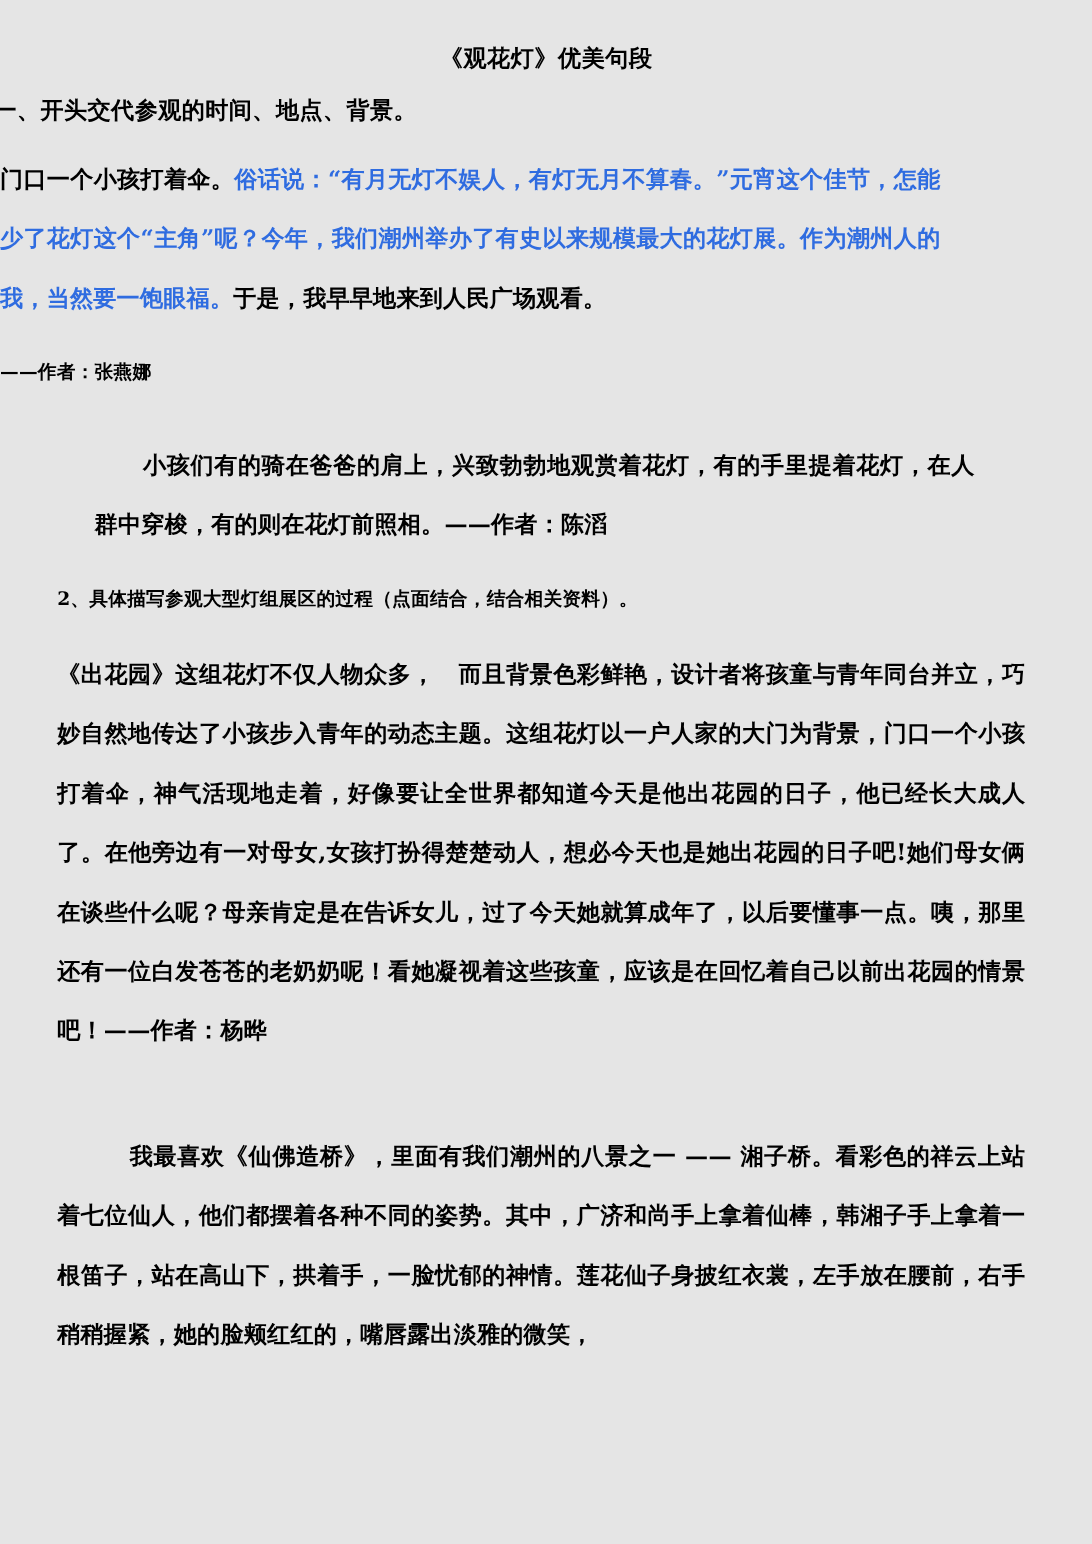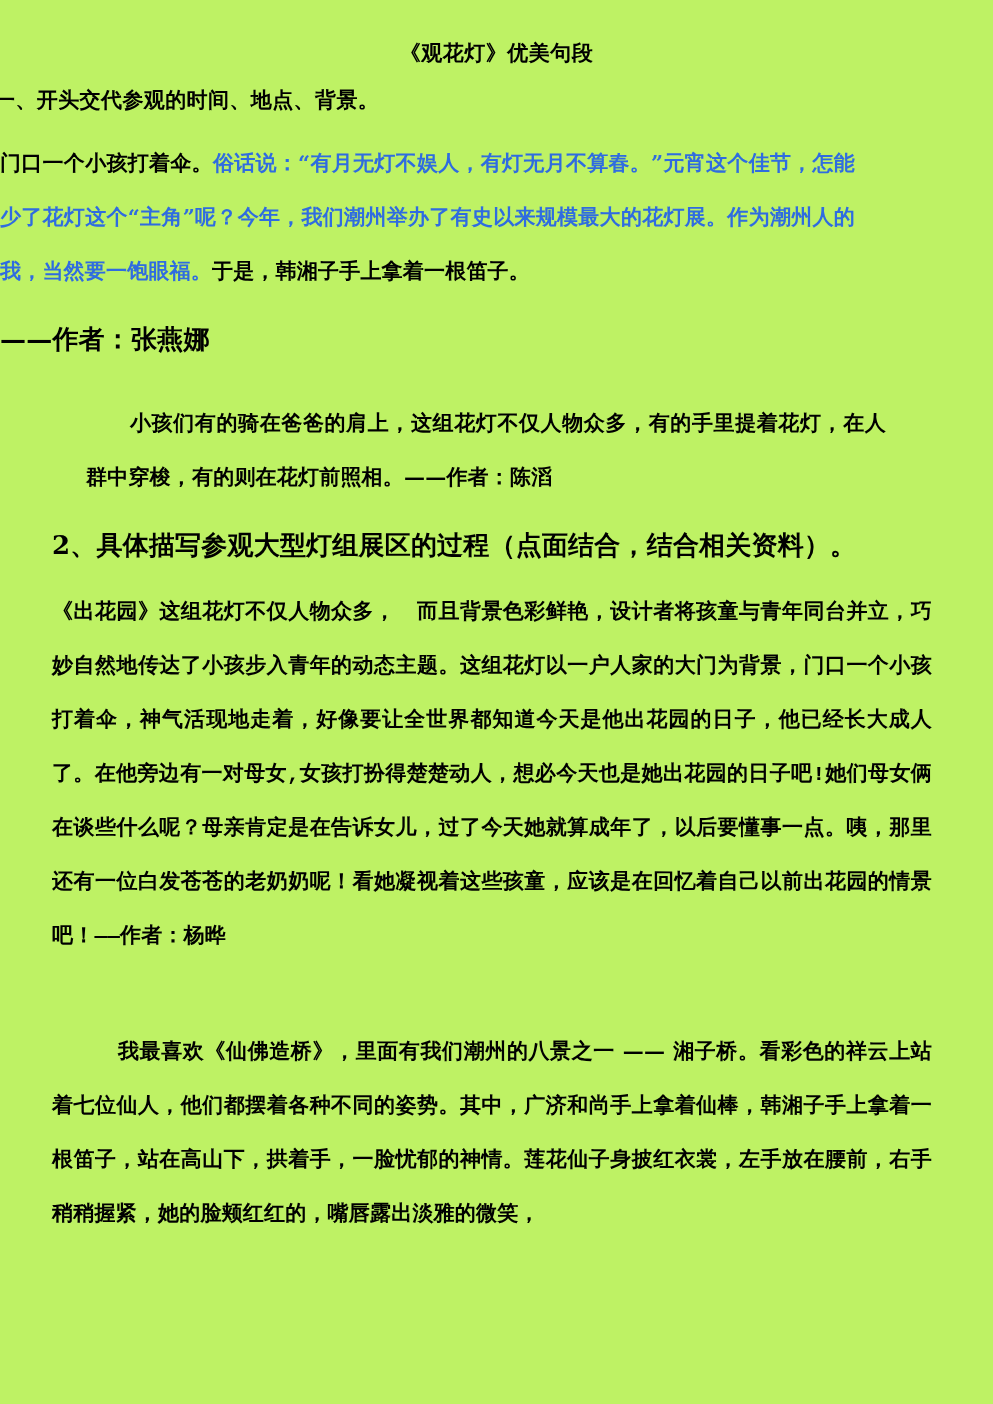--- a/index.html
+++ b/index.html
@@ -13,21 +13,21 @@
     font-family: "DejaVu Serif", "Liberation Serif", serif;
     color: #000000;
     overflow: hidden;
   }
   .page {
     position: relative;
     width: 993px;
     height: 1404px;
     box-sizing: border-box;
     padding: 0;
-    background: #bef264;
+    background: #e5e5e5;
   }
   .doc-title {
     text-align: center;
     font-size: 21px;
     font-weight: 700;
     line-height: 1;
     margin: 0;
     padding-top: 42px;
     letter-spacing: 0.5px;
   }
@@ -69,61 +69,61 @@
   }
   .flow.narrow {
     width: 855px;
   }
   .flow.wide {
     width: 880px;
   }
   .indent2 { text-indent: 44px; }
   .indent3 { text-indent: 66px; }
   .single {
-    font-size: 26px;
+    font-size: 17px;
     font-weight: 700;
     line-height: 50px;
     margin: 0;
     letter-spacing: 0.2px;
     word-break: break-all;
   }
 </style>
 </head>
 <body>
 
 <div class="page">
 
   <div class="doc-title" id="title-el">《观花灯》优美句段</div>
 
   <div class="spacer-md"></div>
 
   <div class="para flush-left">一、开头交代参观的时间、地点、背景。</div>
 
   <div class="spacer-md"></div>
 
-  <div class="flow narrow m-left-body" id="para-yuanxiao"><span>门口一个小孩打着伞。</span><span class="blue" style="color: rgb(47, 108, 224);">俗话说：“有月无灯不娱人，有灯无月不算春。”元宵这个佳节，怎能少了花灯这个“主角”呢？今年，我们潮州举办了有史以来规模最大的花灯展。作为潮州人的我，当然要一饱眼福。</span><span>于是，韩湘子手上拿着一根笛子。</span></div>
+  <div class="flow narrow m-left-body" id="para-yuanxiao"><span>门口一个小孩打着伞。</span><span class="blue" style="color: rgb(47, 108, 224);">俗话说：“有月无灯不娱人，有灯无月不算春。”元宵这个佳节，怎能少了花灯这个“主角”呢？今年，我们潮州举办了有史以来规模最大的花灯展。作为潮州人的我，当然要一饱眼福。</span><span>于是，我早早地来到人民广场观看。</span></div>
 
   <div class="spacer-sm"></div>
 
   <div class="single m-left-body">——作者：张燕娜</div>
 
 
 
   <div class="spacer-sm"></div>
 
 
   <div class="spacer-sm"></div>
 
-  <div class="flow indent2" style="margin-left:86px;width:800px;">小孩们有的骑在爸爸的肩上，这组花灯不仅人物众多，有的手里提着花灯，在人群中穿梭，有的则在花灯前照相。——作者：陈滔</div>
+  <div class="flow indent2" style="margin-left:86px;width:800px;">小孩们有的骑在爸爸的肩上，兴致勃勃地观赏着花灯，有的手里提着花灯，在人群中穿梭，有的则在花灯前照相。——作者：陈滔</div>
 
   <div class="spacer-sm"></div>
 
   <div class="single" style="margin-left:52px;">2、具体描写参观大型灯组展区的过程（点面结合，结合相关资料）。</div>
 
   <div class="spacer-sm"></div>
 
-  <div class="flow" style="margin-left:52px;width:880px;font-family:Liberation Mono, monospace;">《出花园》这组花灯不仅人物众多，　而且背景色彩鲜艳，设计者将孩童与青年同台并立，巧妙自然地传达了小孩步入青年的动态主题。这组花灯以一户人家的大门为背景，门口一个小孩打着伞，神气活现地走着，好像要让全世界都知道今天是他出花园的日子，他已经长大成人了。在他旁边有一对母女,女孩打扮得楚楚动人，想必今天也是她出花园的日子吧!她们母女俩在谈些什么呢？母亲肯定是在告诉女儿，过了今天她就算成年了，以后要懂事一点。咦，那里还有一位白发苍苍的老奶奶呢！看她凝视着这些孩童，应该是在回忆着自己以前出花园的情景吧！——作者：杨晔</div>
+  <div class="flow" style="margin-left:52px;width:880px;">《出花园》这组花灯不仅人物众多，　而且背景色彩鲜艳，设计者将孩童与青年同台并立，巧妙自然地传达了小孩步入青年的动态主题。这组花灯以一户人家的大门为背景，门口一个小孩打着伞，神气活现地走着，好像要让全世界都知道今天是他出花园的日子，他已经长大成人了。在他旁边有一对母女,女孩打扮得楚楚动人，想必今天也是她出花园的日子吧!她们母女俩在谈些什么呢？母亲肯定是在告诉女儿，过了今天她就算成年了，以后要懂事一点。咦，那里还有一位白发苍苍的老奶奶呢！看她凝视着这些孩童，应该是在回忆着自己以前出花园的情景吧！——作者：杨晔</div>
 
   <div class="spacer-xl"></div>
 
   <div class="flow indent3" style="margin-left:52px;width:880px;">我最喜欢《仙佛造桥》，里面有我们潮州的八景之一 —— 湘子桥。看彩色的祥云上站着七位仙人，他们都摆着各种不同的姿势。其中，广济和尚手上拿着仙棒，韩湘子手上拿着一根笛子，站在高山下，拱着手，一脸忧郁的神情。莲花仙子身披红衣裳，左手放在腰前，右手稍稍握紧，她的脸颊红红的，嘴唇露出淡雅的微笑，</div>
 
 </div>
 
 </body></html>

